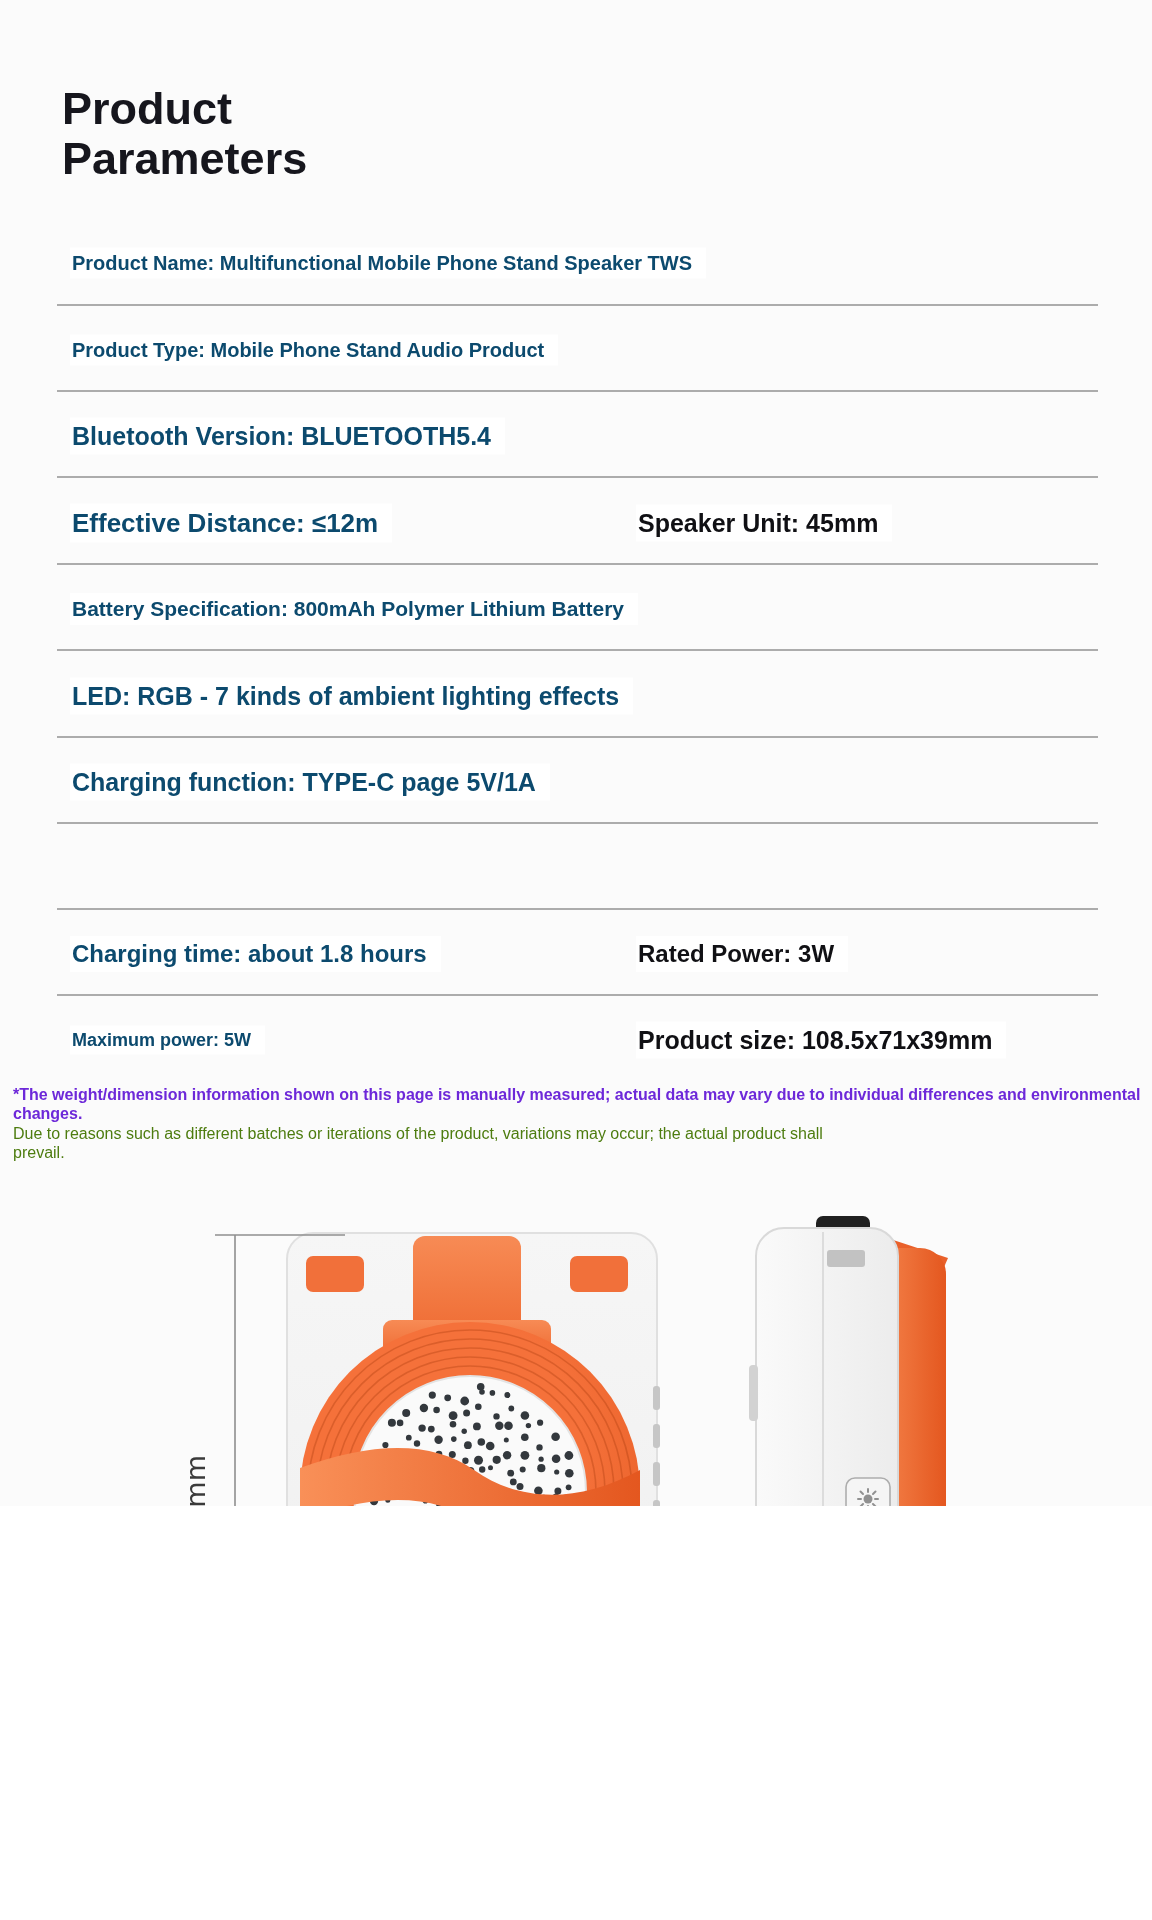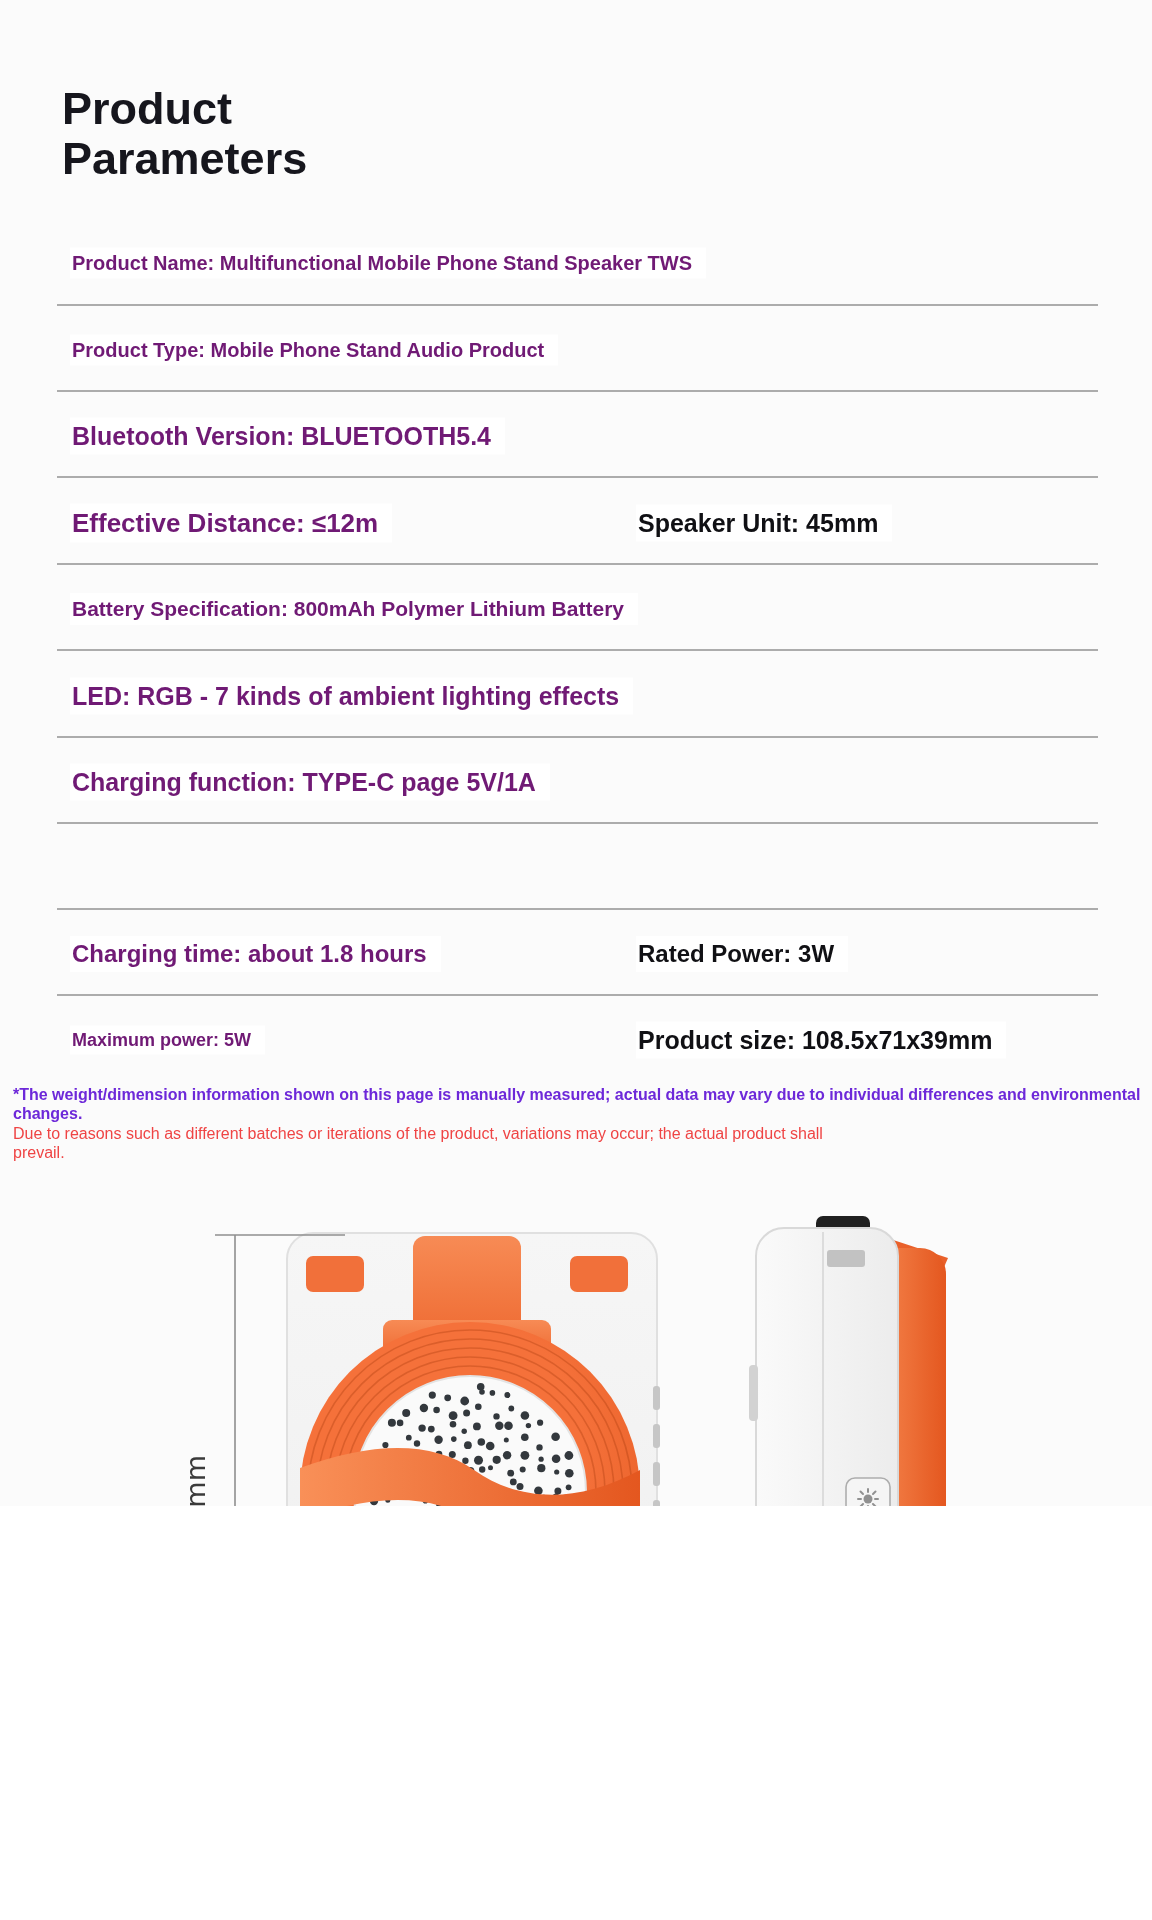--- a/index.html
+++ b/index.html
@@ -7,31 +7,31 @@
   .page{
     position:relative;width:1152px;height:1506px;background:#fbfbfb;overflow:hidden;
   }
   .title{
     position:absolute;left:62px;top:84px;
     font-size:45px;font-weight:700;color:#16161d;line-height:50px;letter-spacing:0px;
   }
   .spec-row{position:absolute;left:0;width:1152px;height:34px;}
   .spec-left{
     position:absolute;left:70px;top:0;white-space:nowrap;
-    font-weight:700;color:#701a75;background:rgba(255,255,255,.9);
+    font-weight:700;color:#0c4a6e;background:rgba(255,255,255,.9);
     padding:4px 14px 4px 2px;transform:translateY(-50%);top:50%;
   }
   .spec-right{
     position:absolute;left:610px;top:50%;transform:translateY(-50%);white-space:nowrap;
     font-weight:700;color:#101014;background:rgba(255,255,255,.9);padding:4px 14px 4px 2px;margin-left:26px;
   }
   .hr{position:absolute;left:57px;width:1041px;height:2px;background:#acacac;}
   .disc-line{position:absolute;left:13px;white-space:nowrap;font-size:16px;line-height:19px;}
   .disc-dark{color:#6d28d9;font-weight:700;}
-  .disc-light{color:#ef4444;font-weight:400;}
+  .disc-light{color:#4d7c0f;font-weight:400;}
   .diagram{position:absolute;left:0;top:1180px;}
 </style>
 </head>
 <body>
 
 <div class="page">
 
   <div class="title">
     <div>Product</div>
     <div>Parameters</div>

